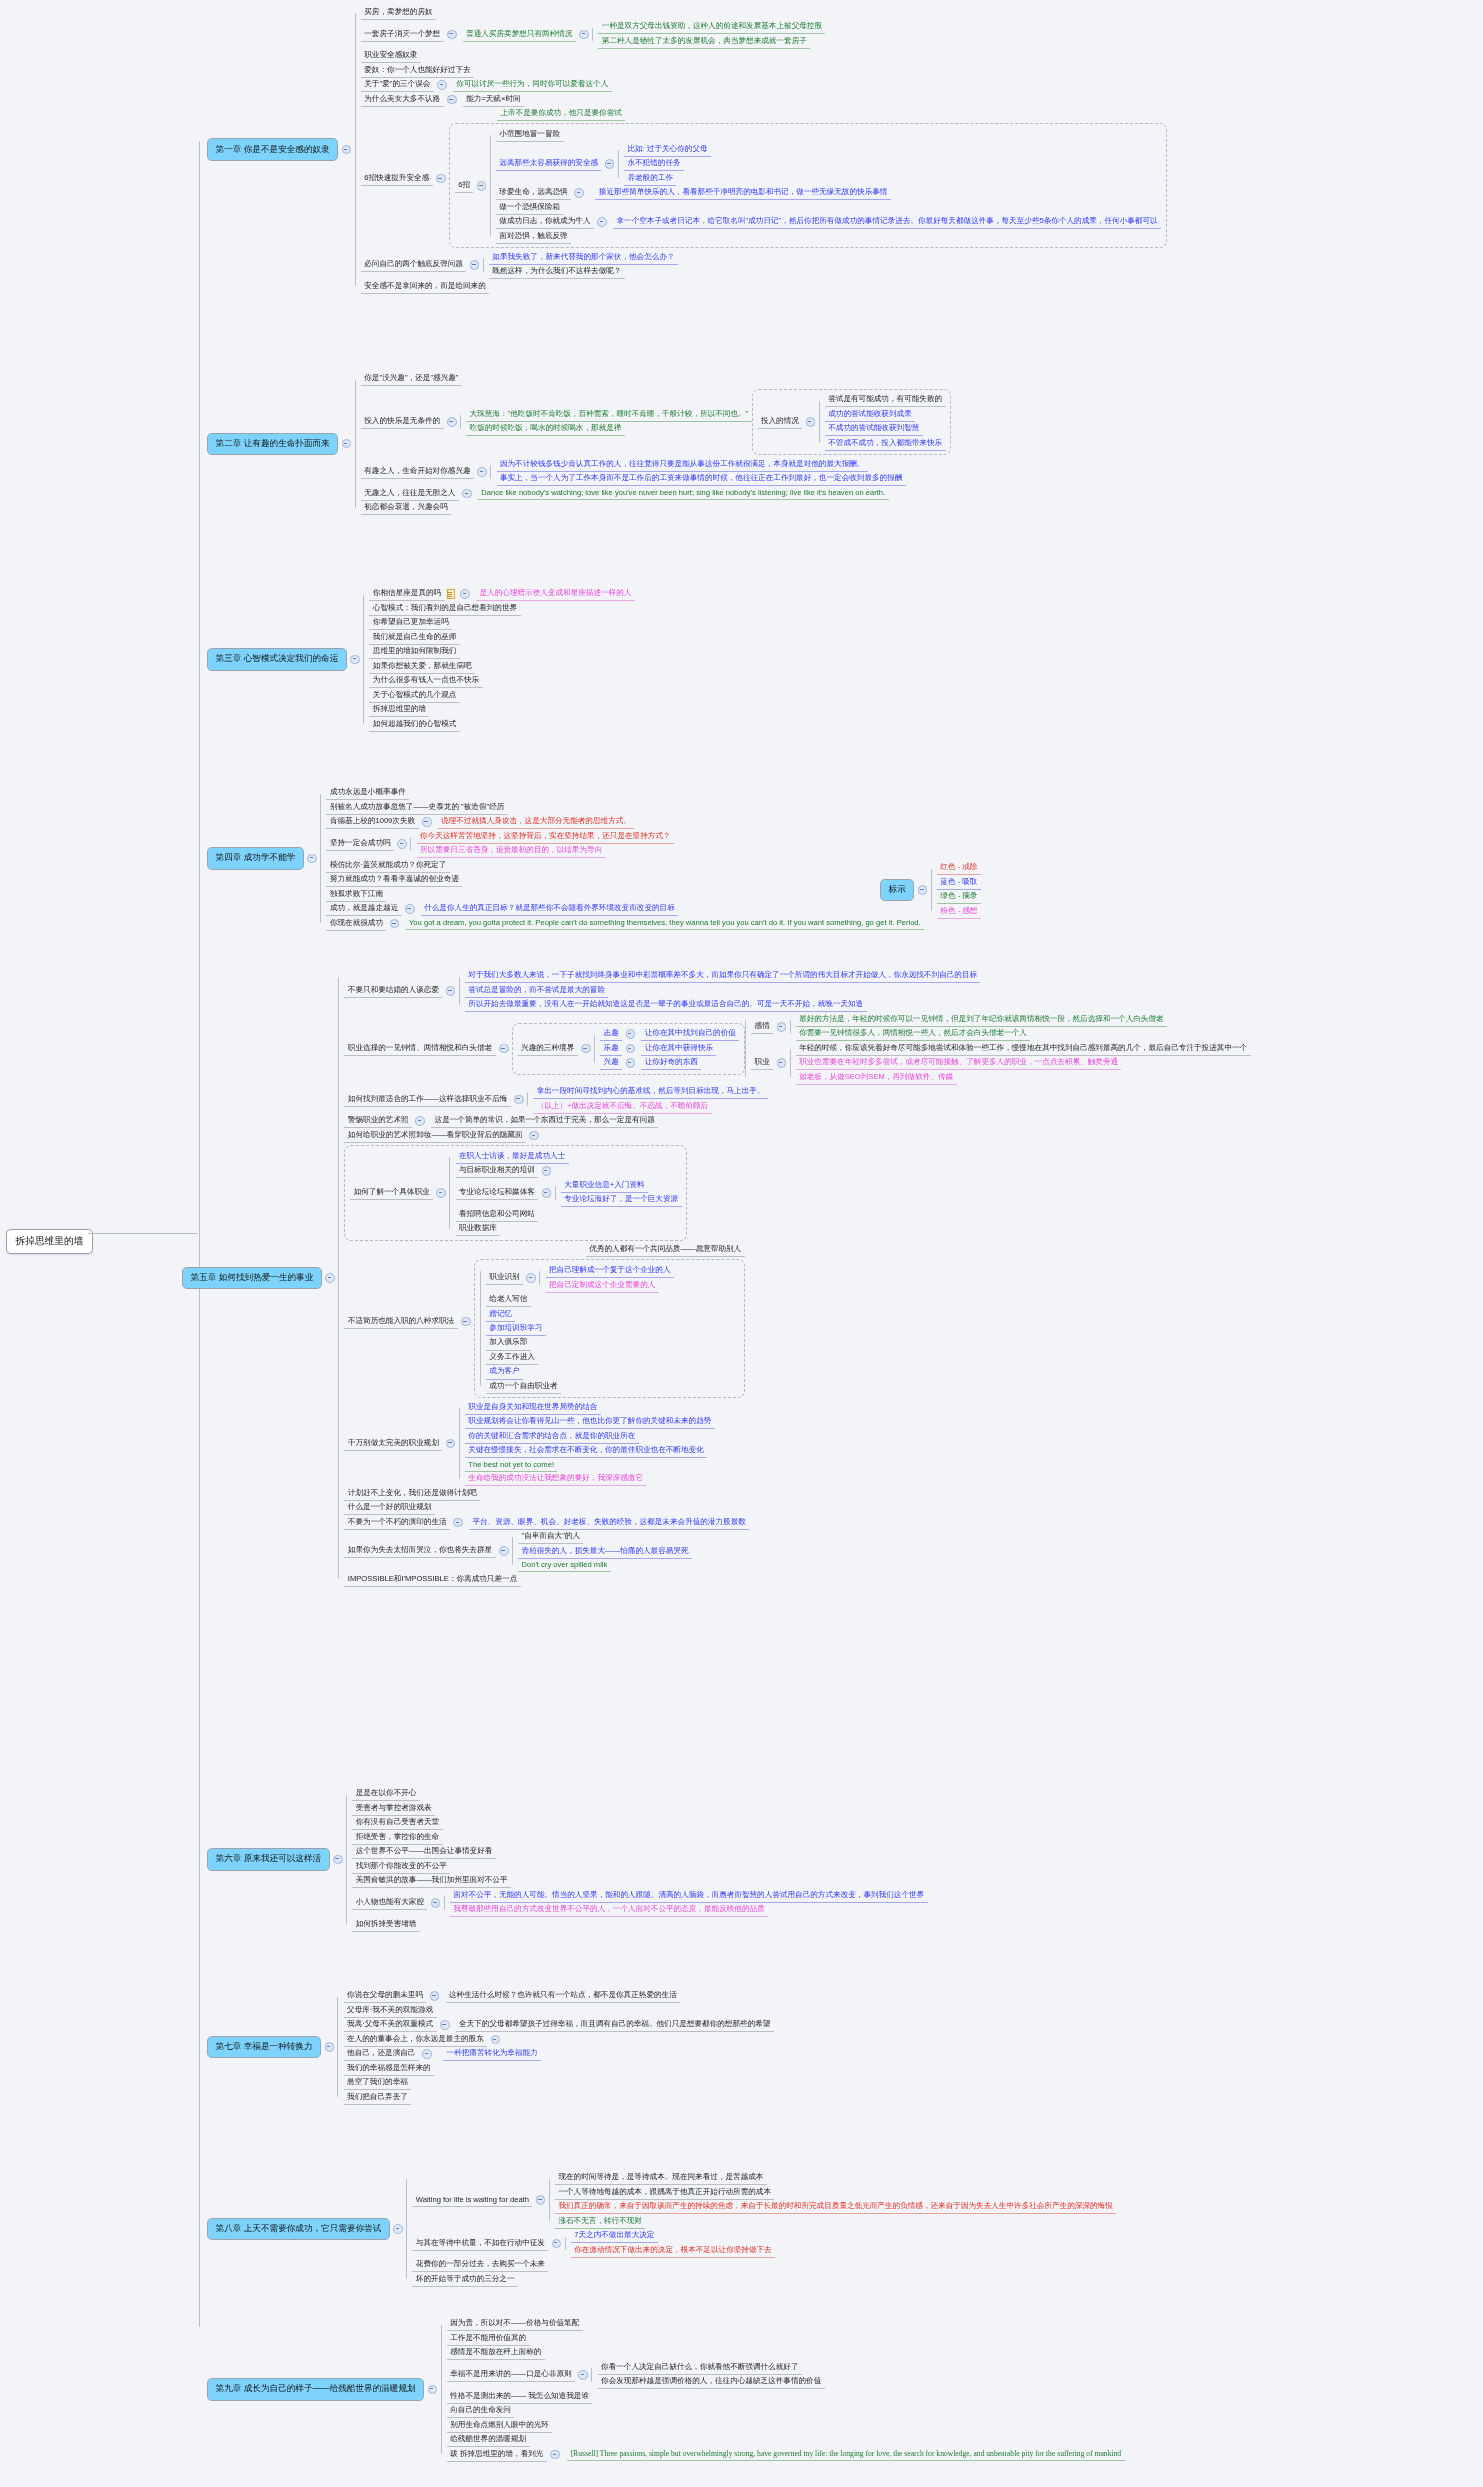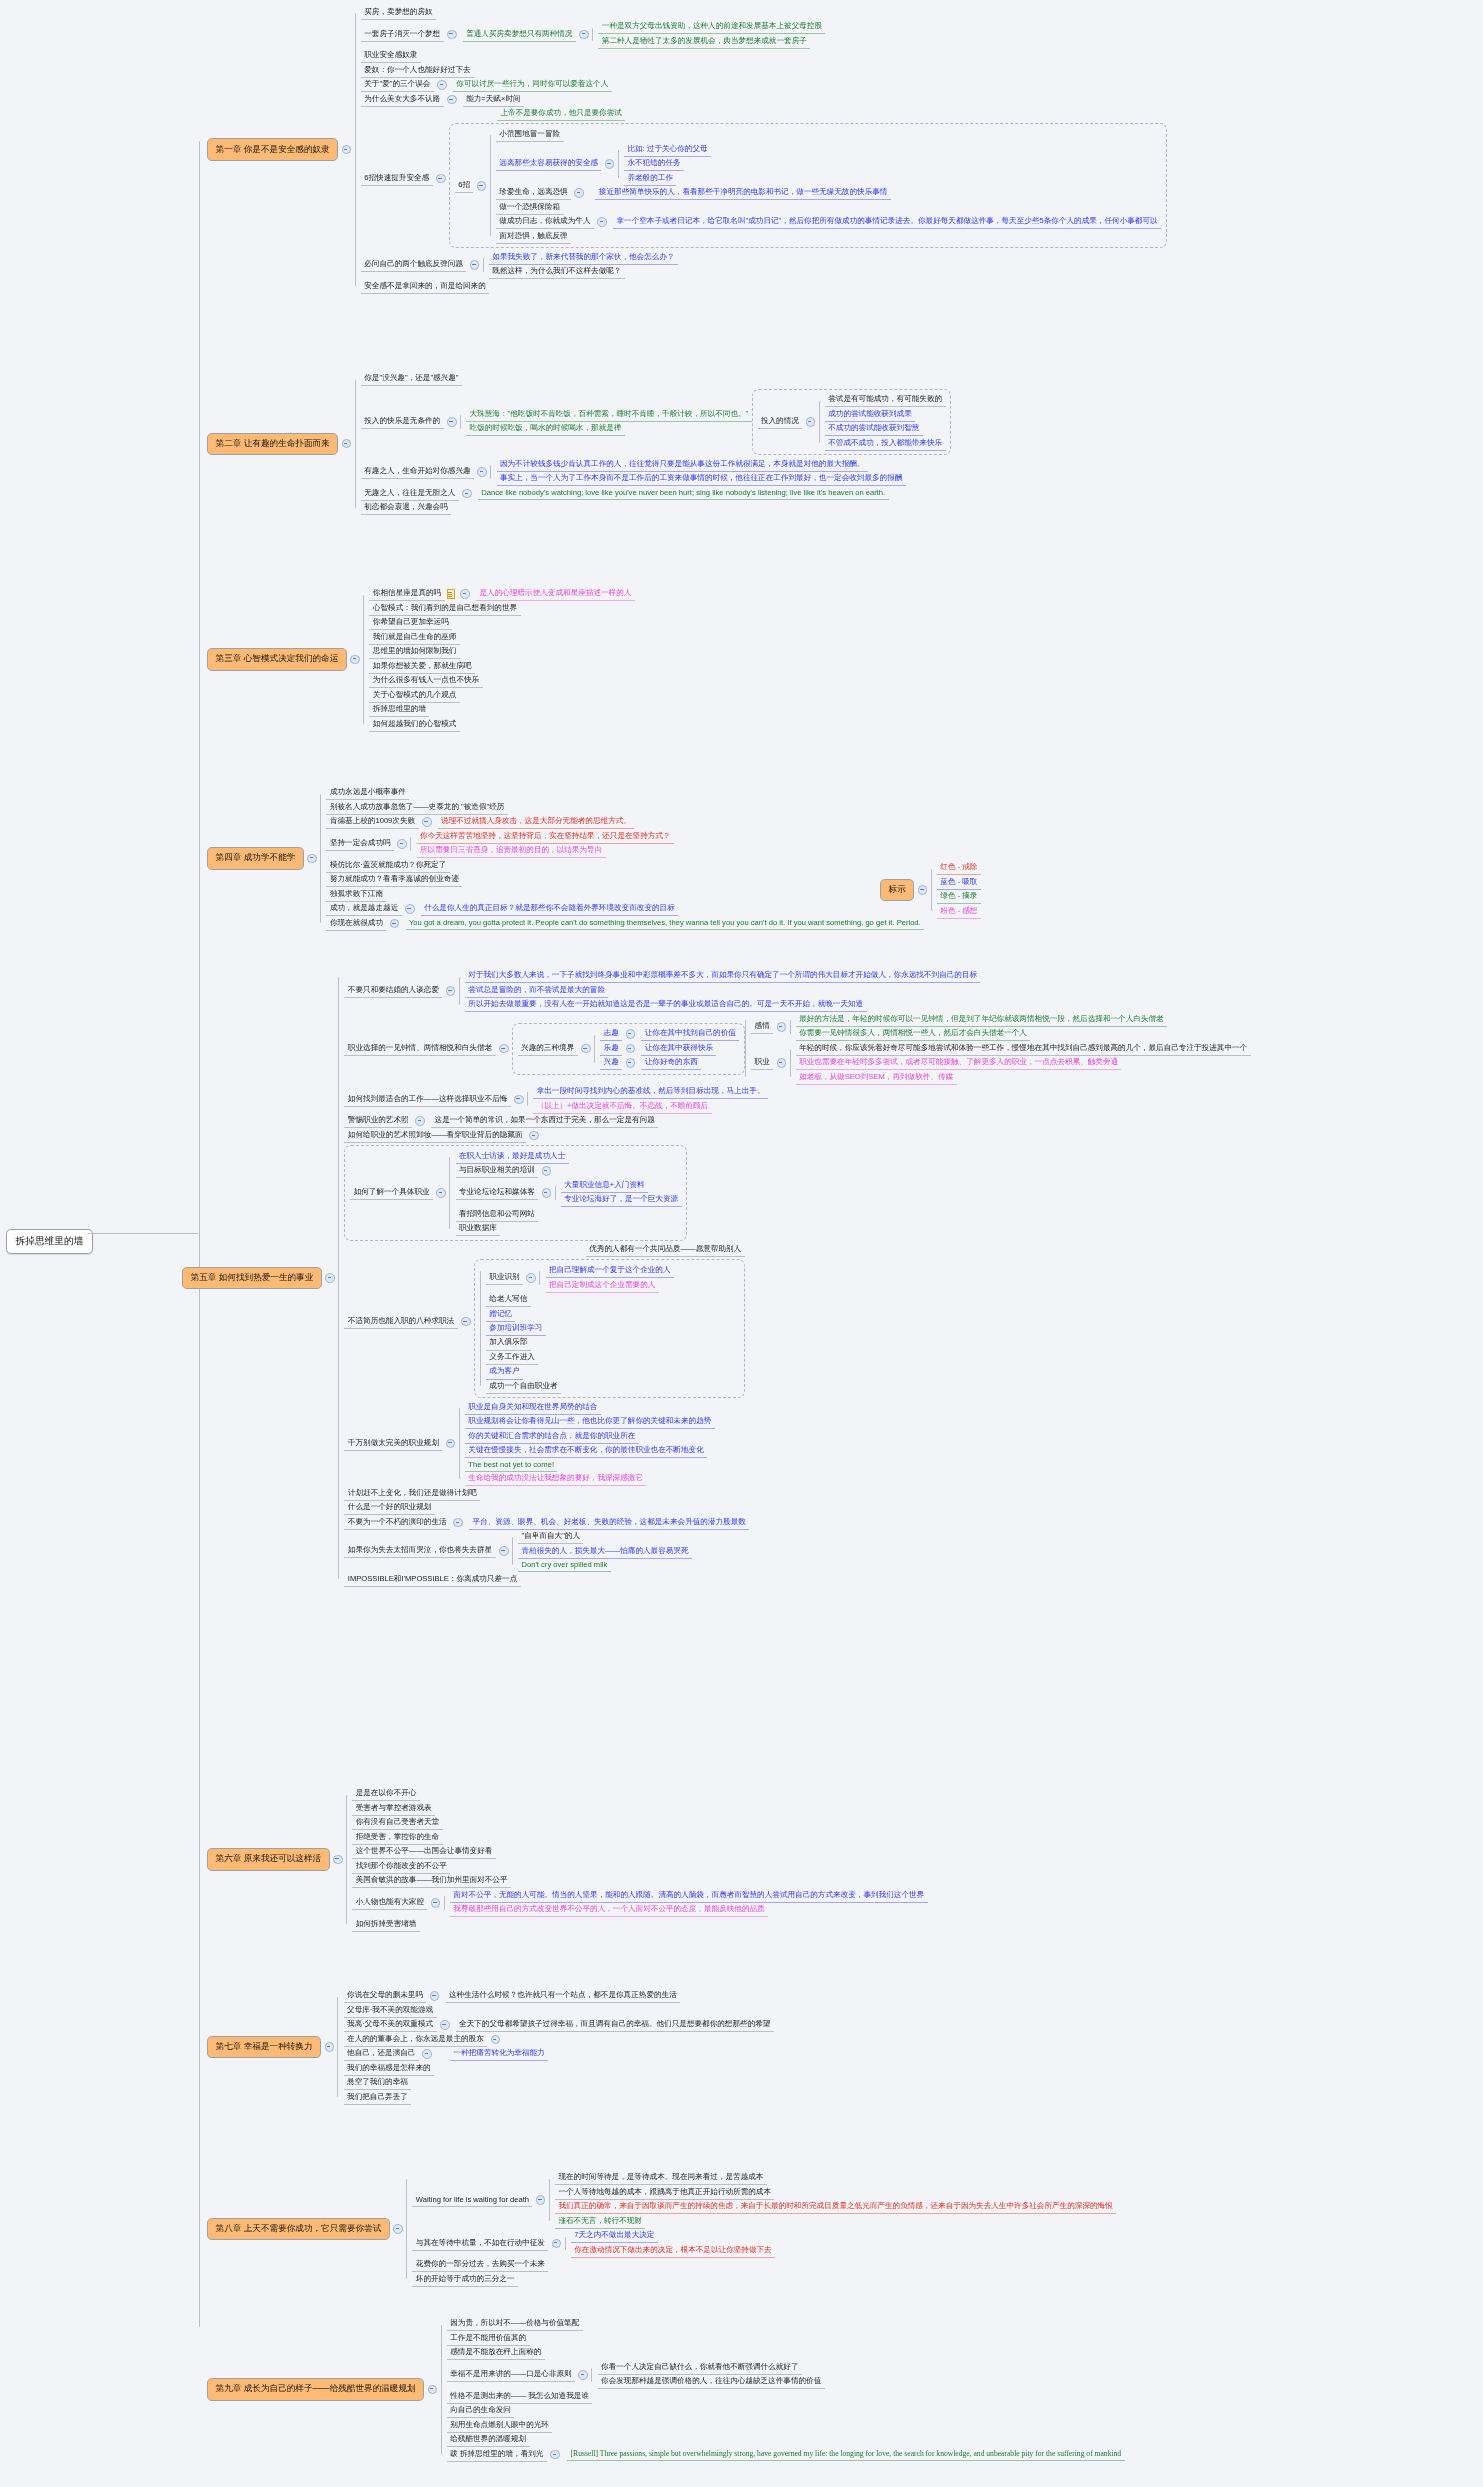--- a/index.html
+++ b/index.html
@@ -27,21 +27,21 @@
     font-size:9.7px;
     color:#111;
     white-space:nowrap;
     box-shadow:0 0.7px 1.4px rgba(0,0,0,.10);
   }
   .chap{
     display:inline-block;
     padding:4.1px 7.6px;
     border:0.7px solid #9aa1ad;
     border-radius:4.8px;
-    background:#fdba74;
+    background:#7dd3fc;
     font-size:8.6px;
     color:#111;
     white-space:nowrap;
   }
   
   .tgl{
     display:inline-block;
     width:7.6px;height:7.6px;
     border-radius:50%;
     border:0.7px solid #9fb4d6;
@@ -976,21 +976,21 @@
           <div class="kid">
             <div class="branch">
               <span class="lbl ">在人的的董事会上，你永远是最主的股东</span>
               <span class="tgl"></span>
             </div>
           </div>
           <div class="kid">
             <div class="branch">
               <span class="lbl ">他自己，还是演自己</span>
               <span class="tgl"></span>
-              <div class="branch" style="margin-left: 15px;">
+              <div class="branch" style="margin-left: 8px;">
                 <span class="lbl c-blue">一种把痛苦转化为幸福能力</span>
               </div>
             </div>
           </div>
           <div class="kid">
             <div class="branch">
               <span class="lbl ">我们的幸福感是怎样来的</span>
             </div>
           </div>
           <div class="kid">

